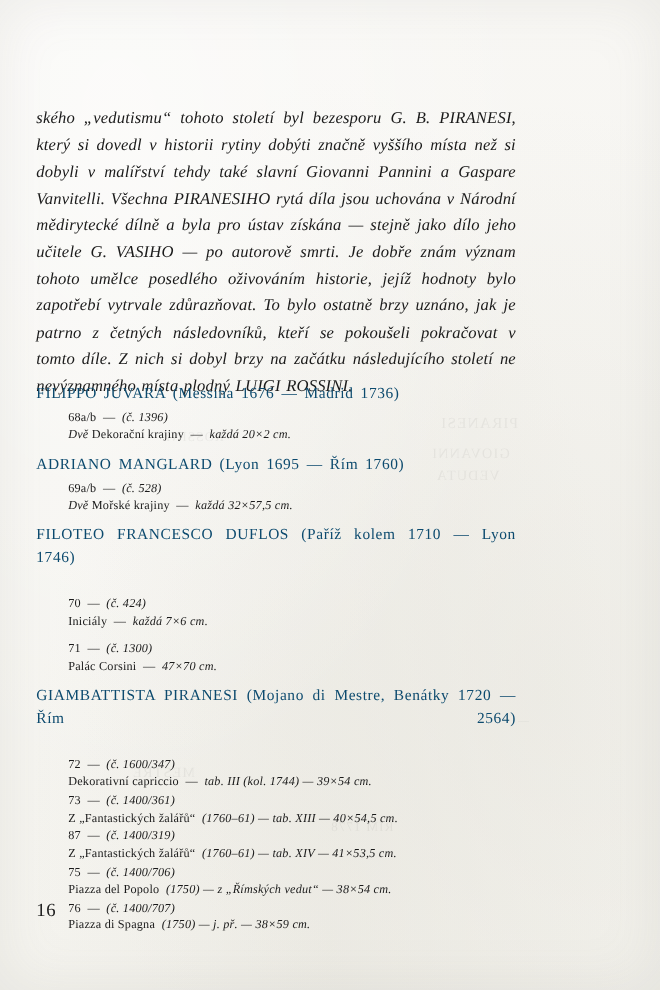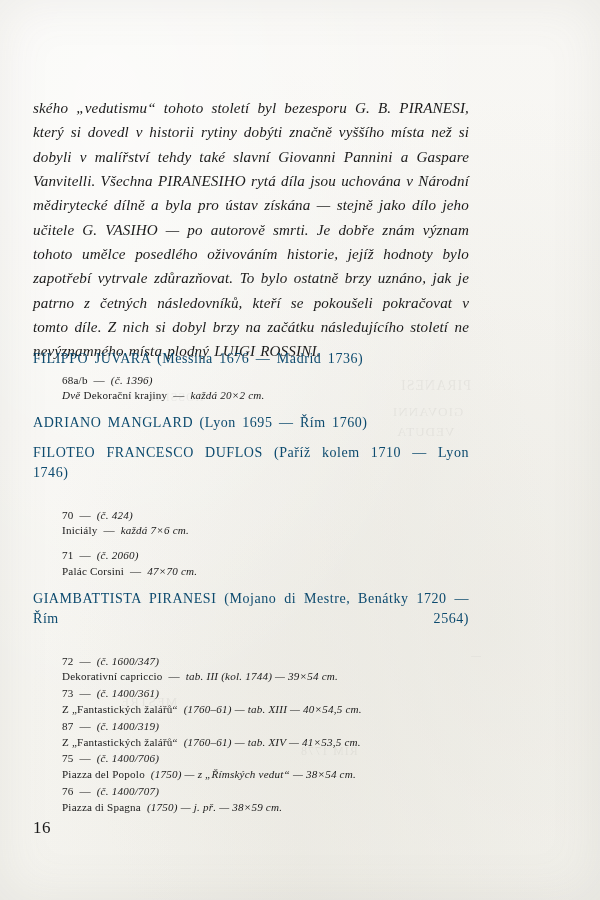--- a/index.html
+++ b/index.html
@@ -168,34 +168,40 @@
         <div class="entry-heading nowrap">FILIPPO JUVARA (Messina 1676 — Madrid 1736)</div>
         <ul class="items">
           <li class="item">
             <div class="item-ref"><span class="num">68a/b</span>&nbsp;&nbsp;<span>—</span>&nbsp;&nbsp;<span class="cat">(č. 1396)</span></div>
             <div class="item-desc"><span class="it">Dvě</span>&nbsp;<span class="up">Dekorační krajiny</span>&nbsp;&nbsp;<span>—</span>&nbsp;&nbsp;<span class="it">každá 20×2 cm.</span></div>
           </li>
         </ul>
       </div>
       <div class="entry">
         <div class="entry-heading nowrap">ADRIANO MANGLARD (Lyon 1695 — Řím 1760)</div>
+        <ul class="items">
+          <li class="item">
+            <div class="item-ref"><span class="num">69a/b</span>&nbsp;&nbsp;<span>—</span>&nbsp;&nbsp;<span class="cat">(č. 528)</span></div>
+            <div class="item-desc"><span class="it">Dvě</span>&nbsp;<span class="up">Mořské krajiny</span>&nbsp;&nbsp;<span>—</span>&nbsp;&nbsp;<span class="it">každá 32×57,5 cm.</span></div>
+          </li>
+        </ul>
       </div>
       <div class="entry">
         <div class="entry-heading wrap">FILOTEO FRANCESCO DUFLOS (Paříž kolem 1710 — Lyon 1746)</div>
         <ul class="items">
           <li class="item">
             <div class="item-ref"><span class="num">70</span>&nbsp;&nbsp;<span>—</span>&nbsp;&nbsp;<span class="cat">(č. 424)</span></div>
             <div class="item-desc"><span class="up">Iniciály</span>&nbsp;&nbsp;<span>—</span>&nbsp;&nbsp;<span class="it">každá 7×6 cm.</span></div>
           </li>
         </ul>
       </div>
       <div class="entry">
         <ul class="items">
           <li class="item">
-            <div class="item-ref"><span class="num">71</span>&nbsp;&nbsp;<span>—</span>&nbsp;&nbsp;<span class="cat">(č. 2060)</span></div>
+            <div class="item-ref"><span class="num">71</span>&nbsp;&nbsp;<span>—</span>&nbsp;&nbsp;<span class="cat">(č. 1300)</span></div>
             <div class="item-desc"><span class="up">Palác Corsini</span>&nbsp;&nbsp;<span>—</span>&nbsp;&nbsp;<span class="it">47×70 cm.</span></div>
           </li>
         </ul>
       </div>
       <div class="entry">
         <div class="entry-heading wrap">GIAMBATTISTA PIRANESI (Mojano di Mestre, Benátky 1720 — Řím 2564)</div>
         <ul class="items">
           <li class="item">
             <div class="item-ref"><span class="num">72</span>&nbsp;&nbsp;<span>—</span>&nbsp;&nbsp;<span class="cat">(č. 1600/347)</span></div>
             <div class="item-desc"><span class="up">Dekorativní capriccio</span>&nbsp;&nbsp;<span>—</span>&nbsp;&nbsp;<span class="it">tab. III (kol. 1744) — 39×54 cm.</span></div>

